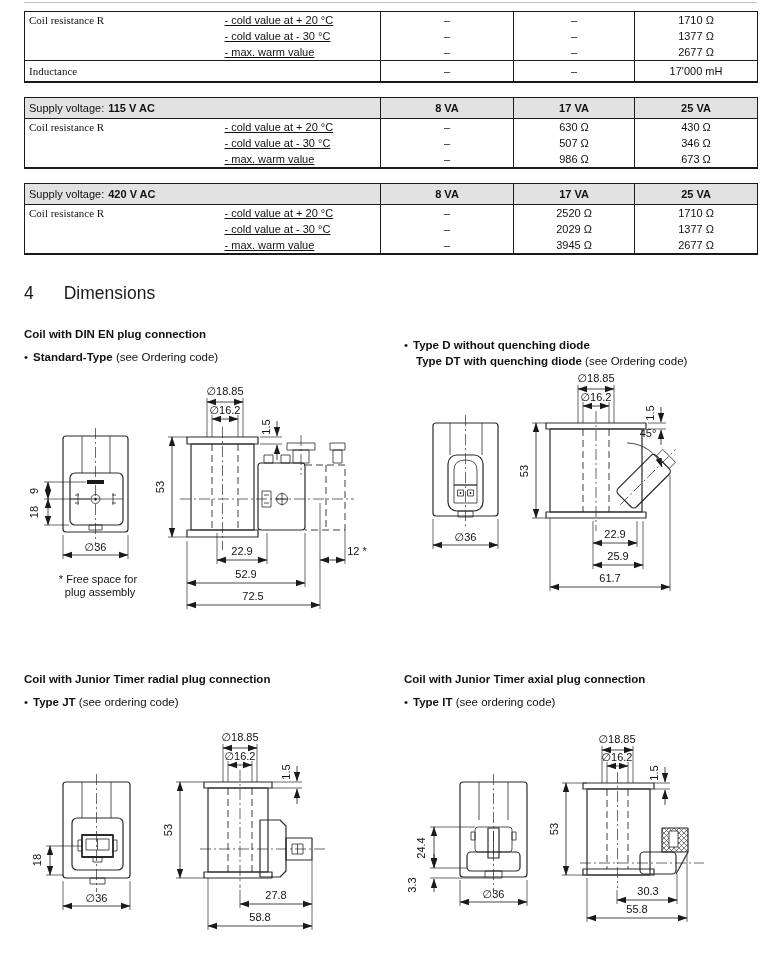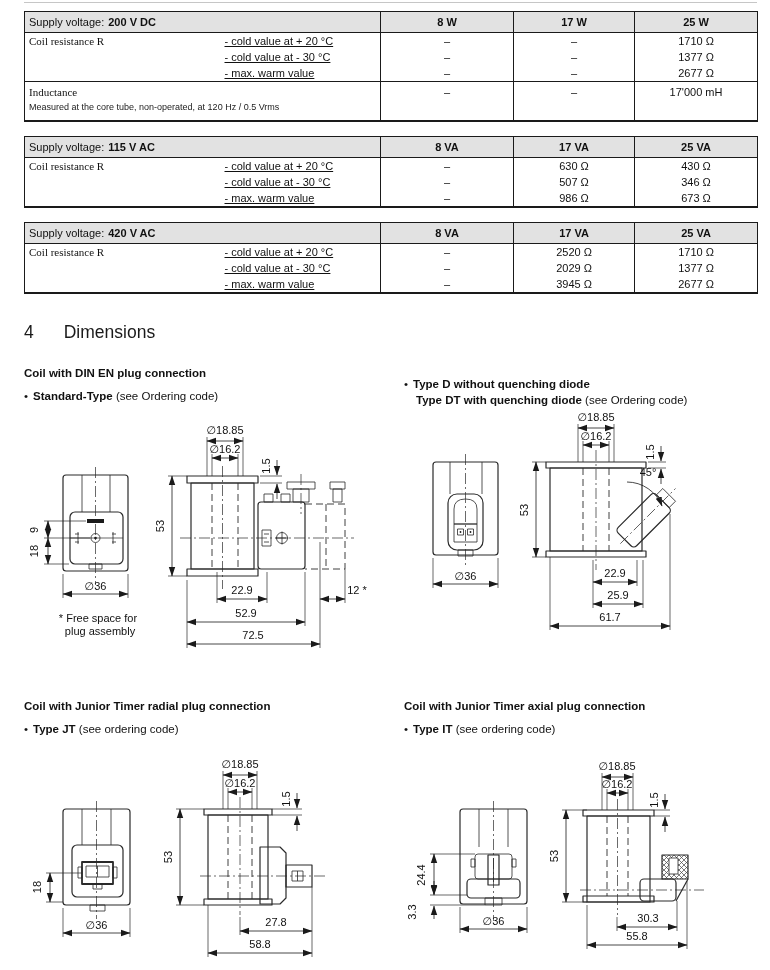--- a/index.html
+++ b/index.html
@@ -20,21 +20,21 @@
   td.gl{padding-left:6px;font-family:Liberation Serif, serif;}
   td.sl{text-align:left;padding-right:6px;text-decoration:underline;}
   tr.sep td{border-top:1.2px solid #1a1a1a;height:20px;margin-top:21px;}
   tr.noterow td{height:18px;vertical-align:top;}
   td.note{font-size:9px;padding-left:6px;padding-top:1px;color:#222;}
 
   
   .sec-head{display:flex;gap:30px;font-size:17.5px;margin:28px 0 24px 0;color:#1a1a1a;}
 
   
-  .figs{display:grid;grid-template-columns:380px 1fr;row-gap:40px;}
+  .figs{display:grid;grid-template-columns:380px 1fr;row-gap:52px;}
   .fig-caption{font-weight:bold;font-size:11.5px;}
   .fig-bullets{margin-top:9px;min-height:32px;font-size:11.5px;line-height:16px;}
   .b-line{display:flex;}
   .b-line .dot{margin-right:5px;}
   .b-line.indent{padding-left:12px;}
   .fig svg{display:block;margin-top:2px;}
 
   
   svg text{font-family:"Liberation Sans",sans-serif;font-size:11px;fill:#111;}
   .ln{fill:none;stroke:#2a2a2a;stroke-width:1.2;stroke-linejoin:round;}
@@ -67,26 +67,20 @@
 
   <table class="spec">
     <colgroup>
         <col style="width:196px">
         <col style="width:160px">
         <col style="width:133px">
         <col style="width:121px">
         <col style="width:123px">
       </colgroup>
     <tbody>
-    <tr class="hdr">
-      <td class="hl" colspan="2"><span>Supply voltage:</span><b>200 V DC</b></td>
-      <td class="hc">8 W</td>
-      <td class="hc">17 W</td>
-      <td class="hc">25 W</td>
-    </tr>
     <tr>
       <td class="gl">Coil resistance R</td>
       <td class="sl">- cold value at + 20 °C</td>
       <td class="v">–</td>
       <td class="v">–</td>
       <td class="v">1710 Ω</td>
     </tr>
     <tr>
       <td></td>
       <td class="sl">- cold value at - 30 °C</td>
@@ -100,26 +94,20 @@
       <td class="v">–</td>
       <td class="v">–</td>
       <td class="v">2677 Ω</td>
     </tr>
     <tr class="sep">
       <td class="gl">Inductance</td>
       <td></td>
       <td class="v">–</td>
       <td class="v">–</td>
       <td class="v">17'000 mH</td>
-    </tr>
-    <tr class="noterow">
-      <td class="note" colspan="2">Measured at the core tube, non-operated, at 120 Hz / 0.5 Vrms</td>
-      <td class="v"></td>
-          <td class="v"></td>
-          <td class="v"></td>
     </tr>
     </tbody>
   </table>
 
   <table class="spec">
     <colgroup>
         <col style="width:196px">
         <col style="width:160px">
         <col style="width:133px">
         <col style="width:121px">

